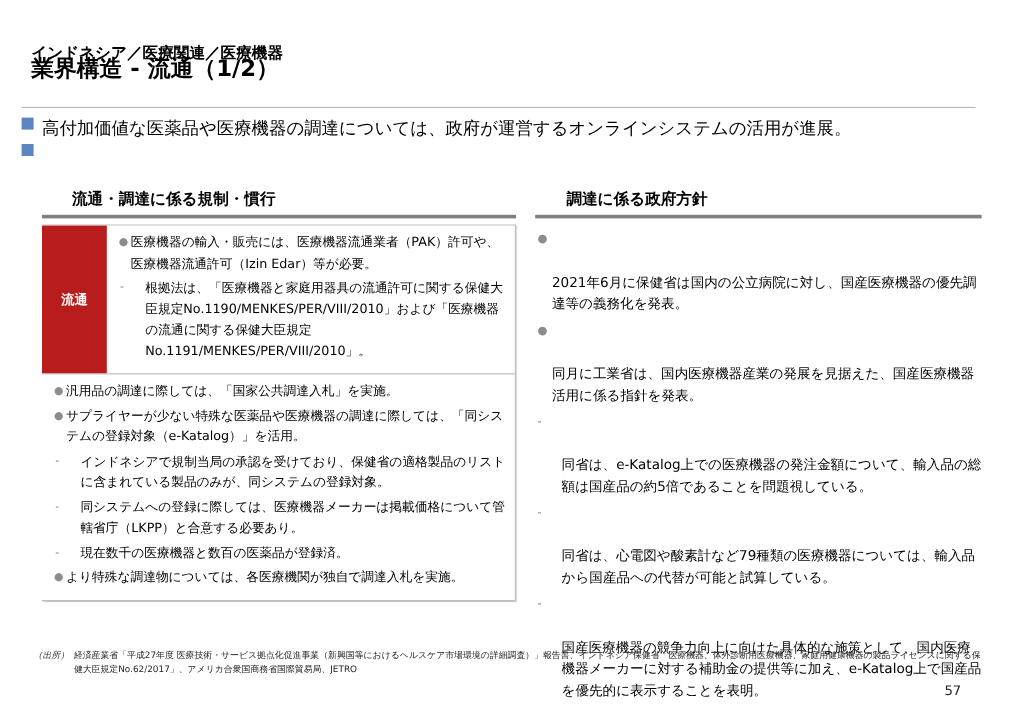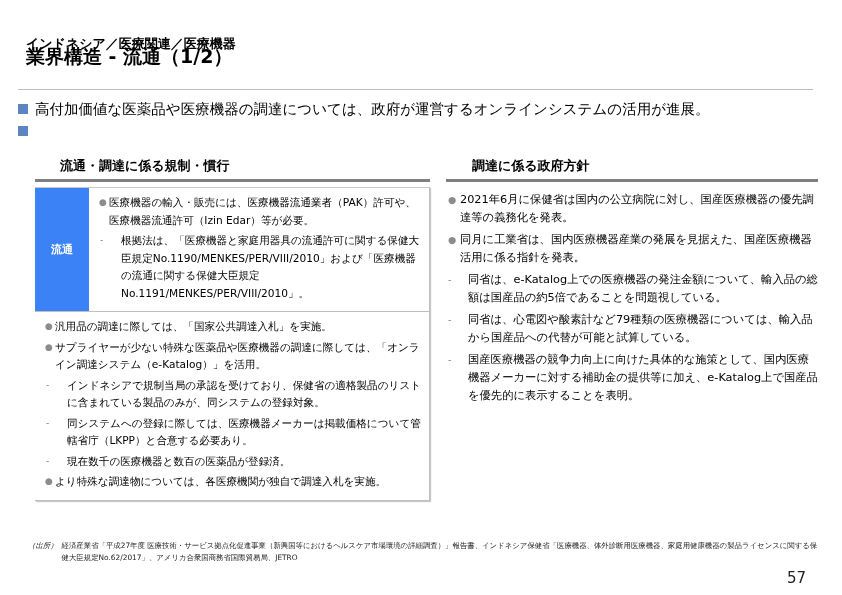--- a/index.html
+++ b/index.html
@@ -4,45 +4,45 @@
 <style>
   * { margin: 0; padding: 0; box-sizing: border-box; }
   html, body { width: 842px; height: 595px; background: #ffffff; overflow: hidden; }
   body { position: relative; font-family: "DejaVu Sans", "Liberation Sans", sans-serif; color: #000; }
 
   .breadcrumb { position: absolute; left: 26px; top: 35px; font-size: 13px; font-weight: bold; letter-spacing: 0px; }
   .page-title { position: absolute; left: 26px; top: 44px; font-size: 19px; font-weight: bold; }
   .title-rule { position: absolute; left: 18px; top: 89px; width: 795px; height: 1px; background: #bcbcbc; }
 
   .summary { position: absolute; left: 18px; top: 98px; width: 800px; }
-  .summary-item { display: flex; align-items: center; height: 22px; font-size: 14.5px; }
+  .summary-item { display: flex; height: 22px; font-size: 14.5px; }
   .summary-item .sq { width: 10px; height: 10px; background: #5b86c1; margin-right: 7px; flex: none; }
 
   .section-title { position: absolute; top: 157px; font-size: 13px; font-weight: bold; margin-left: 24px; }
   .section-rule { position: absolute; top: 179px; height: 3px; background: #7f7f7f; }
 
   .table { position: absolute; left: 35px; top: 187px; width: 395px; border: 1px solid #bfbfbf; border-left: none; border-top: 1px solid #c8c8c8; box-shadow: 1px 1px 1px #c8c8c8; }
   .trow { display: flex; }
   .trow + .trow { border-top: 1px solid #bfbfbf; }
-  .tlabel { width: 54px; flex: none; background: #3b82f6; color: #fff; font-weight: bold; font-size: 11px; display: flex; align-items: center; justify-content: center; }
+  .tlabel { width: 54px; flex: none; background: #b91c1c; color: #fff; font-weight: bold; font-size: 11px; display: flex; align-items: center; justify-content: center; }
   .tbody { flex: 1; padding: 6px 4px 6px 10px; font-size: 10.6px; line-height: 17.5px; }
   .tbody .b { display: flex; margin-bottom: 3px; }
   .tbody .mk { width: 10px; flex: none; color: #8c8c8c; font-size: 9px; }
   .tbody .b.dash .mk { width: 22px; padding-left: 1px; color: #777; }
   .tbody .txt { flex: 1; }
 
   .right-list { position: absolute; left: 448px; top: 191px; width: 370px; font-size: 11.3px; line-height: 18px; }
   .right-list .b { display: flex; margin-bottom: 4px; }
   .right-list .mk { width: 12px; flex: none; color: #8c8c8c; font-size: 9.5px; }
   .right-list .b.dash .mk { width: 20px; color: #777; }
-  .right-list .txt { flex: 1; }
+  .right-list .txt { flex: 1; margin-top: 36px; }
 
   .source { position: absolute; left: 28px; top: 540px; width: 790px; font-size: 7.4px; line-height: 12px; color: #222; display: flex; }
   .source .lbl { flex: none; margin-right: 4px; font-style: italic; }
-  .page-num { position: absolute; left: 787px; top: 569px; font-size: 15px; color: #222; }
+  .page-num { position: absolute; left: 787px; top: 569px; font-size: 11px; color: #222; }
 </style>
 </head>
 <body>
 
 <div class="breadcrumb">インドネシア／医療関連／医療機器</div>
 <div class="page-title">業界構造 - 流通（1/2）</div>
 <div class="title-rule"></div>
 
 <div class="summary">
   <div class="summary-item">
@@ -72,21 +72,21 @@
     </div>
   </div>
   <div class="trow">
     <div class="tbody">
       <div class="b bullet">
         <span class="mk">●</span>
         <span class="txt">汎用品の調達に際しては、「国家公共調達入札」を実施。</span>
       </div>
       <div class="b bullet">
         <span class="mk">●</span>
-        <span class="txt">サプライヤーが少ない特殊な医薬品や医療機器の調達に際しては、「オンライン調達システム（e-Katalog）」を活用。</span>
+        <span class="txt">サプライヤーが少ない特殊な医薬品や医療機器の調達に際しては、「同システムの登録対象（e-Katalog）」を活用。</span>
       </div>
       <div class="b dash">
         <span class="mk">-</span>
         <span class="txt">インドネシアで規制当局の承認を受けており、保健省の適格製品のリストに含まれている製品のみが、同システムの登録対象。</span>
       </div>
       <div class="b dash">
         <span class="mk">-</span>
         <span class="txt">同システムへの登録に際しては、医療機器メーカーは掲載価格について管轄省庁（LKPP）と合意する必要あり。</span>
       </div>
       <div class="b dash">

